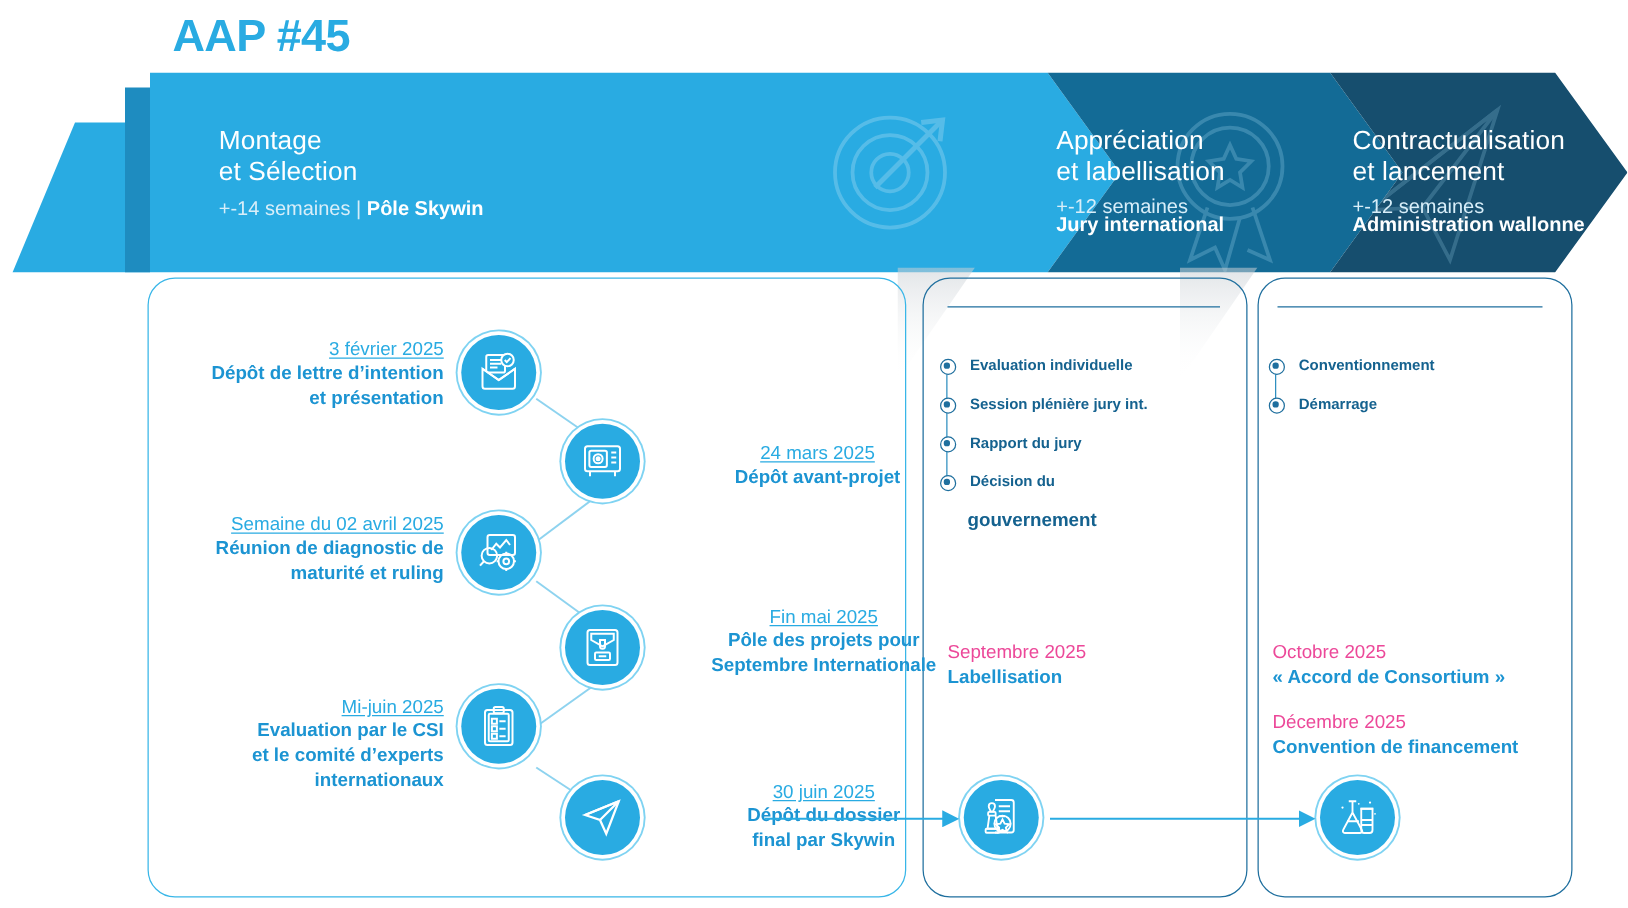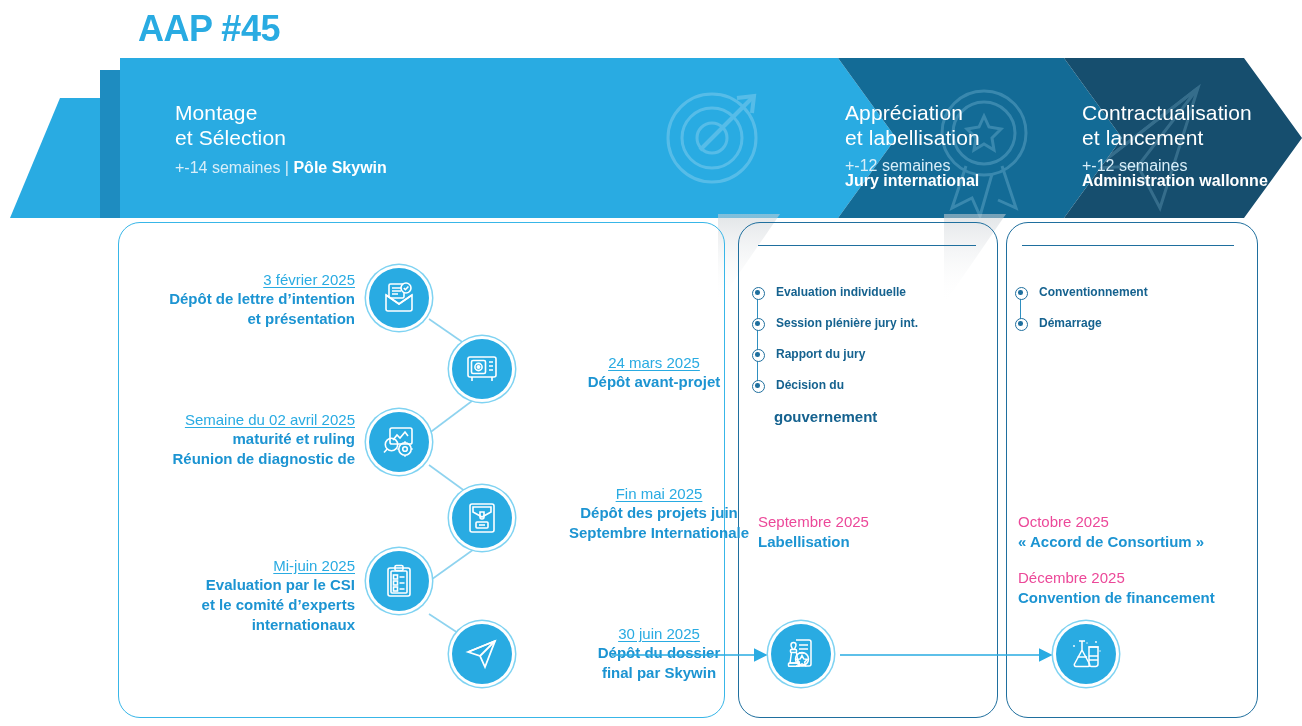--- a/index.html
+++ b/index.html
@@ -280,38 +280,38 @@
         <path d="M11 15l4-5 3 3 5-6 3 4"></path>
         <circle cx="9.5" cy="19.5" r="6.2"></circle>
         <path d="M5.2 24L2 27.5"></path>
         <circle cx="23" cy="24" r="6.2"></circle>
         <circle cx="23" cy="24" r="2.3"></circle>
         <path d="M23 17.8v-1.5M23 30.2v1.5M29.2 24h1.5M16.8 24h-1.5"></path>
       </svg>
     </div>
     <div class="node-text right-align" style="left:95px;top:410px;width:260px;">
       <div class="date">Semaine du 02 avril 2025</div>
+      <div class="desc">Réunion de diagnostic de</div>
       <div class="desc">maturité et ruling</div>
-      <div class="desc">Réunion de diagnostic de</div>
     </div>
   </div>
 
   <div>
     <div class="node-icon" style="left:452px;top:488px;">
       <svg width="30" height="34" viewBox="0 0 30 34" fill="none" stroke="#ffffff" stroke-width="1.6">
         <rect x="3" y="3" width="24" height="28" rx="2"></rect>
         <path d="M6 6h18v5l-9 5-9-5z"></path>
         <path d="M13 11h4v5a2 2 0 0 1-4 0z"></path>
         <rect x="9" y="21" width="12" height="6" rx="1"></rect>
         <path d="M12 24h6"></path>
       </svg>
     </div>
     <div class="node-text left-align" style="left:524px;top:484px;width:270px;">
       <div class="date">Fin mai 2025</div>
-      <div class="desc">Dépôt des projets juin</div>
+      <div class="desc">Pôle des projets pour</div>
       <div class="desc">Septembre Internationale</div>
     </div>
   </div>
 
   <div>
     <div class="node-icon" style="left:369px;top:551px;">
       <svg width="28" height="34" viewBox="0 0 28 34" fill="none" stroke="#ffffff" stroke-width="1.6">
         <rect x="3" y="4" width="22" height="28" rx="2"></rect>
         <rect x="6" y="7" width="16" height="22" rx="1"></rect>
         <rect x="10" y="1.5" width="8" height="5" rx="1.3"></rect>

